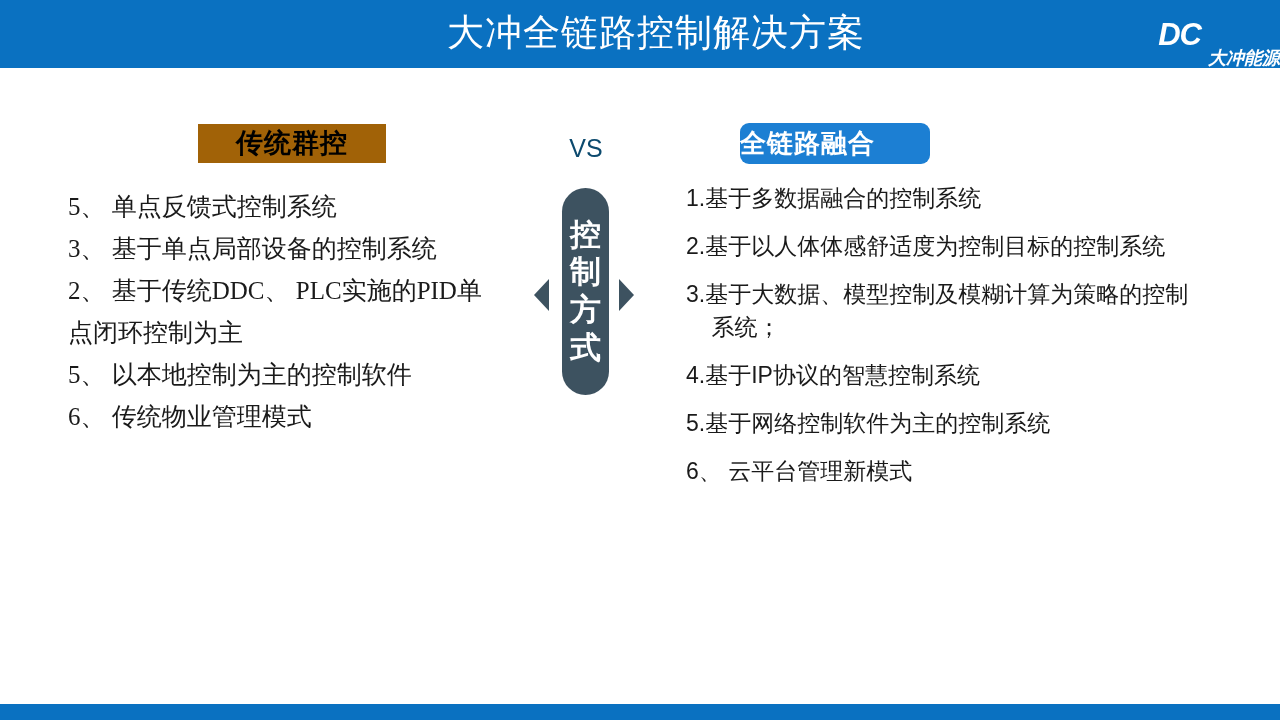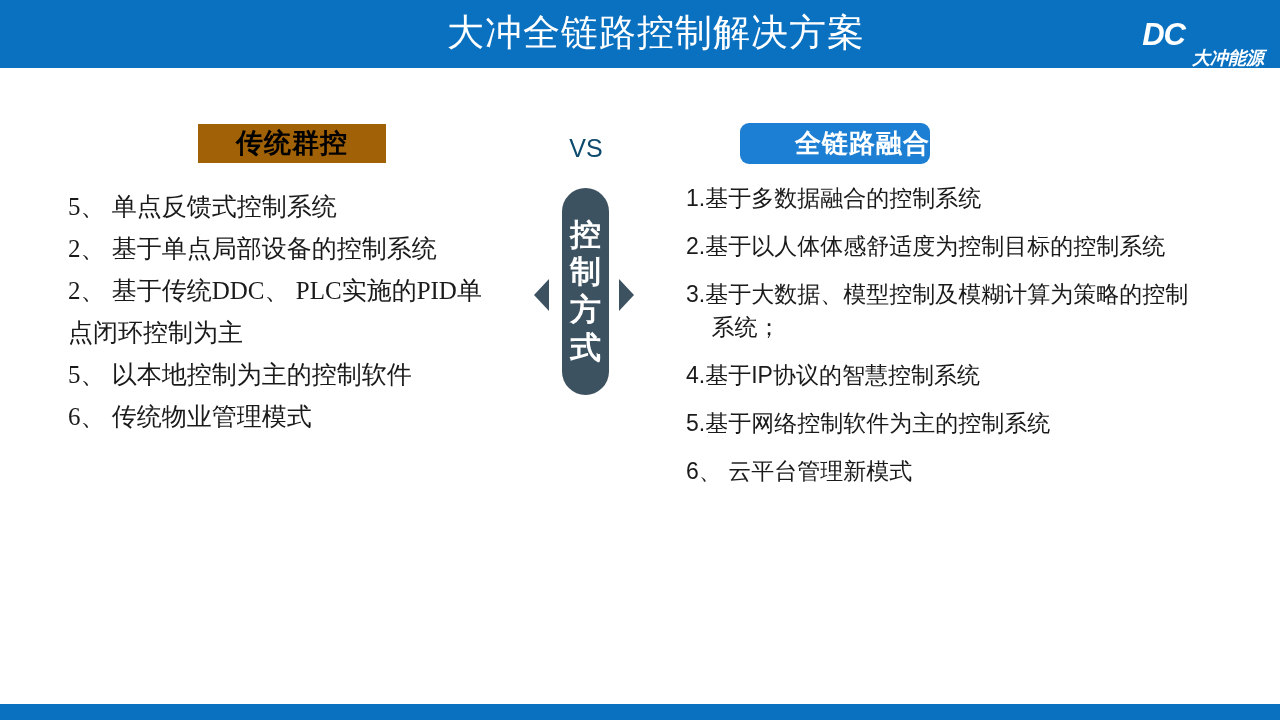--- a/index.html
+++ b/index.html
@@ -34,21 +34,21 @@
     text-align: center;
     color: #ffffff;
     font-size: 37px;
     font-weight: 400;
     letter-spacing: 1px;
     white-space: nowrap;
     margin-left: 16px;
   }
   #brand-logo {
     position: absolute;
-    right: 16px;
+    right: 0;
     top: 13px;
     height: 42px;
     display: flex;
     align-items: center;
     gap: 7px;
     color: #ffffff;
   }
   #brand-logo .logo-dc {
     font-size: 31px;
     font-weight: 900;
@@ -95,21 +95,21 @@
     left: 740px;
     top: 123px;
     width: 190px;
     height: 41px;
     background: #1C7FD3;
     border-radius: 9px;
     color: #ffffff;
     font-size: 26px;
     font-weight: 700;
     line-height: 41px;
-    text-align: right;
+    text-align: left;
     letter-spacing: 1px;
   }
 
   
   #vs-label {
     position: absolute;
     left: 528px;
     top: 136px;
     width: 116px;
     text-align: center;
@@ -213,21 +213,21 @@
   <div id="brand-logo">
     <span class="logo-dc">DC</span>
     <span class="logo-cn">大冲能源</span>
   </div>
 </div>
 
 <div id="left-heading">传统群控</div>
 
 <div id="left-list">
   <div class="list-item">5、 单点反馈式控制系统</div>
-  <div class="list-item">2、 基于单点局部设备的控制系统</div>
+  <div class="list-item">3、 基于单点局部设备的控制系统</div>
   <div class="list-item">2、 基于传统DDC、 PLC实施的PID单
 点闭环控制为主</div>
   <div class="list-item">5、 以本地控制为主的控制软件</div>
   <div class="list-item">6、 传统物业管理模式</div>
 </div>
 
 <div id="vs-label">VS</div>
 
 <div id="center-divider">
   <div class="nav-arrow" id="arrow-left"></div>

